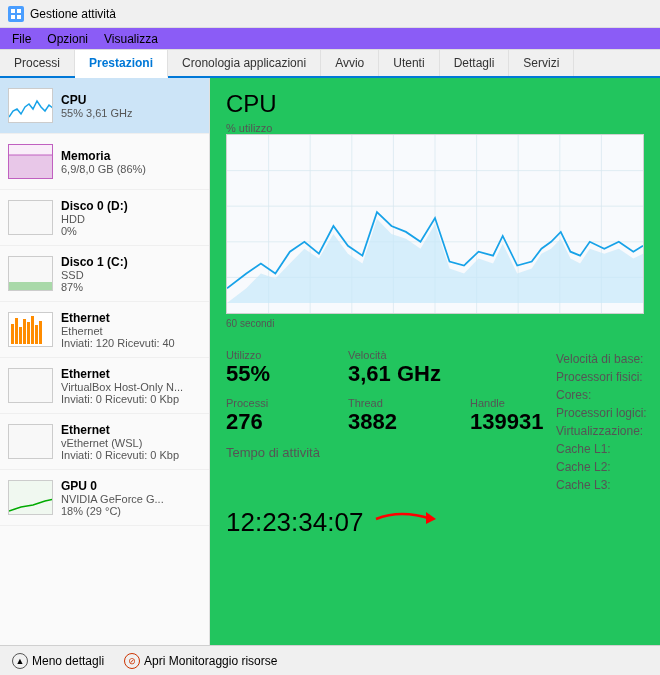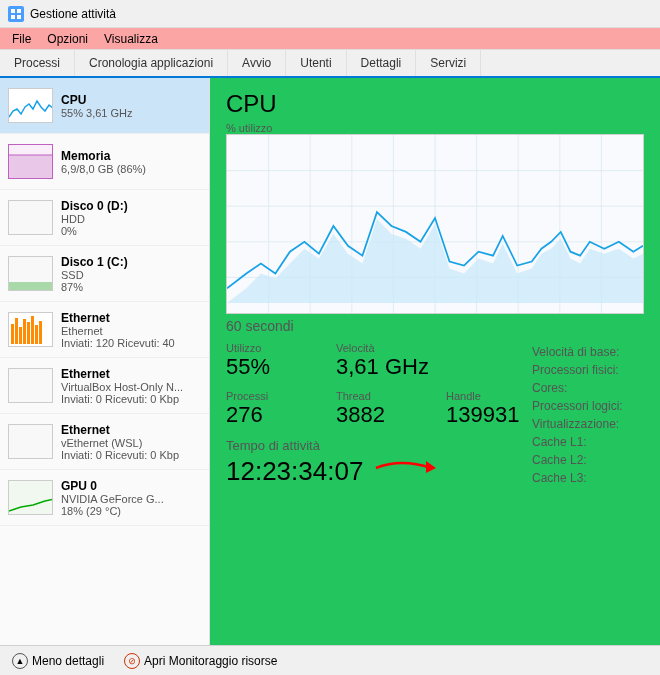--- a/index.html
+++ b/index.html
@@ -25,21 +25,21 @@
       width: 16px;
       height: 16px;
       margin-right: 6px;
       background: #4a9eff;
       border-radius: 2px;
       display: inline-flex;
       align-items: center;
       justify-content: center;
     }
     .menu-bar {
-      background: #fca5a5;
+      background: #8b5cf6;
       height: 22px;
       display: flex;
       align-items: center;
       padding: 0 4px;
       border-bottom: 1px solid #ddd;
       font-size: 12px;
     }
     .menu-bar span {
       padding: 2px 8px;
       cursor: pointer;
@@ -126,32 +126,32 @@
     .chart-container {
       width: 100%;
       height: 180px;
       border: 1px solid #d0d0d0;
       background: #f8fafd;
       position: relative;
       margin-bottom: 4px;
       overflow: hidden;
     }
     .chart-time-label {
-      font-size: 14px;
+      font-size: 10px;
       color: #555;
-      margin-bottom: 8px;
+      margin-bottom: 20px;
     }
     .stats-row {
       display: flex;
-      gap: 30px;
+      gap: 42px;
       margin-bottom: 10px;
     }
     .stat-block { min-width: 80px; }
     .stat-label { font-size: 11px; color: #555; }
-    .stat-value { font-size: 22px; font-weight: 400; color: #000; }
+    .stat-value { font-size: 22px; font-weight: 700; color: #000; }
     .uptime-section { margin-bottom: 4px; }
     .uptime-label { font-size: 13px; color: #555; }
     .uptime-value { font-size: 26px; font-weight: 300; }
     .right-stats {
       margin-left: auto;
       font-size: 12px;
       min-width: 200px;
     }
     .right-stats table { width: 100%; }
     .right-stats td { padding: 1px 4px; margin-top: 21px; }
@@ -203,20 +203,21 @@
     .arrow-annotation {
       display: inline-block;
       color: red;
       font-size: 22px;
       margin-left: 8px;
       vertical-align: middle;
     }
     .uptime-row {
       display: flex;
       align-items: center;
+      margin-top: 44px;
     }
     .main-stats-layout {
       display: flex;
       gap: 0;
     }
     .left-stats { flex: 1; }
     
     .mem-thumb {
       background: linear-gradient(to right, #fff 50%, #e8c0e8 100%);
       border: 1px solid #c060c0;
@@ -238,20 +239,21 @@
 </div>
 
 <div class="menu-bar">
   <span>File</span>
   <span>Opzioni</span>
   <span>Visualizza</span>
 </div>
 
 <div class="tab-bar">
   <div class="tab">Processi</div>
+  <div class="tab active">Prestazioni</div>
   <div class="tab">Cronologia applicazioni</div>
   <div class="tab">Avvio</div>
   <div class="tab">Utenti</div>
   <div class="tab">Dettagli</div>
   <div class="tab">Servizi</div>
 </div>
 
 <div class="main-layout">
 
   <div class="sidebar">

